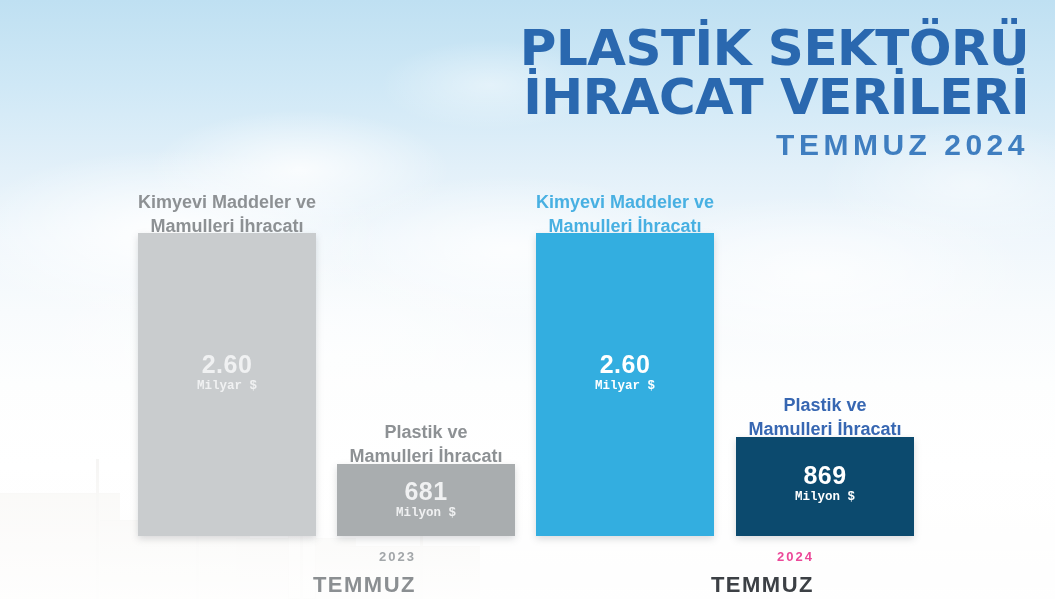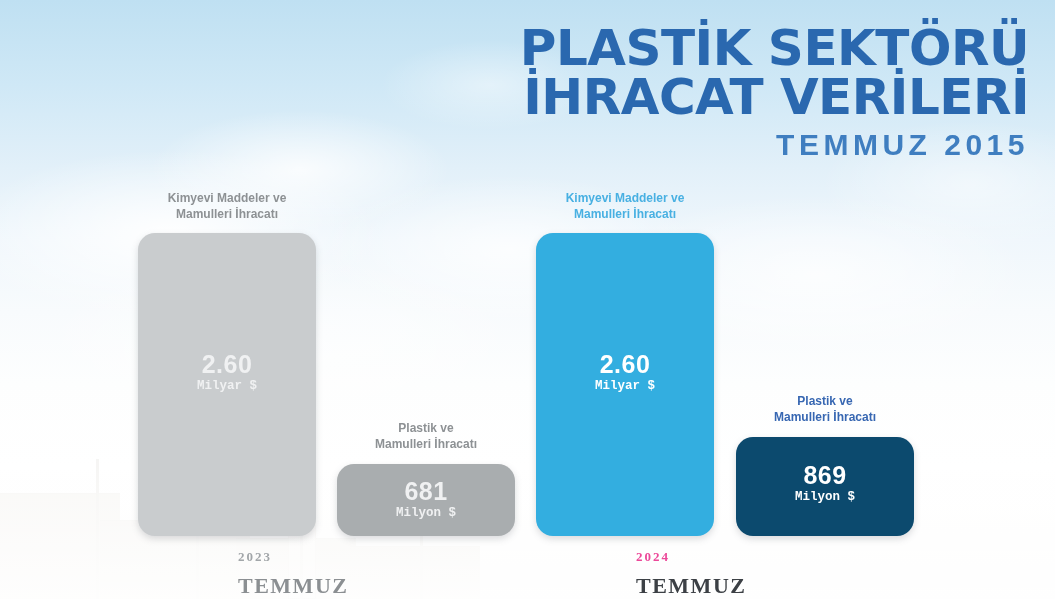--- a/index.html
+++ b/index.html
@@ -125,31 +125,30 @@
     left: 0; top: 0;
     width: 1055px; height: 599px;
   }
 
   .bar {
     position: absolute;
     box-sizing: border-box;
   }
   .bar-shadow {
     box-shadow: 0 3px 7px rgba(90,95,105,0.22);
-    border-radius: 17px;
   }
   .bar-gray   { background: #c9ccce; }
   .bar-gray2  { background: #a9adaf; }
   .bar-lblue  { background: #33aee0; }
   .bar-dblue  { background: #0c4a6e; }
 
   .bar-caption {
     position: absolute;
     text-align: center;
-    font-size: 12px;
+    font-size: 18px;
     line-height: 1.35;
     font-weight: bold;
     white-space: nowrap;
   }
   .cap-gray  { color: #8d9194; }
   .cap-lblue { color: #48b0e2; }
   .cap-dblue { color: #3767b2; }
 
   .bar-value {
     position: absolute;
@@ -168,22 +167,21 @@
     font-weight: bold;
     margin-top: 2px;
     font-family: Liberation Mono, monospace;
   }
   .val-faint .num,
   .val-faint .unit { color: #f0f1f2; }
 
   
   .axis-label {
     position: absolute;
-    text-align: left;
-    font-family: Liberation Serif, serif;
+    text-align: right;
   }
   .axis-year {
     font-size: 13px;
     font-weight: bold;
     letter-spacing: 2px;
   }
   .axis-month {
     font-size: 22px;
     font-weight: bold;
     letter-spacing: 1.5px;
@@ -217,21 +215,21 @@
     <div class="pole p1"></div>
     <div class="pole p2"></div>
     <div class="pole p3"></div>
     <div class="pole p4"></div>
   </div>
   <div class="haze-bottom"></div>
 
   <div class="title-block">
     <div class="title-line">PLASTİK SEKTÖRÜ</div>
     <div class="title-line">İHRACAT VERİLERİ</div>
-    <div class="title-sub">TEMMUZ 2015</div>
+    <div class="title-sub">TEMMUZ 2024</div>
   </div>
 
   <div class="chart-area">
 
     <div class="bar-caption cap-gray" style="left:138px; top:190px; width:178px;">
       <div>Kimyevi Maddeler ve</div>
       <div>Mamulleri İhracatı</div>
     </div>
     <div class="bar bar-gray bar-shadow" style="left:138px; top:233px; width:178px; height:303px;">
       <div class="bar-value val-faint" style="top:118px;">

